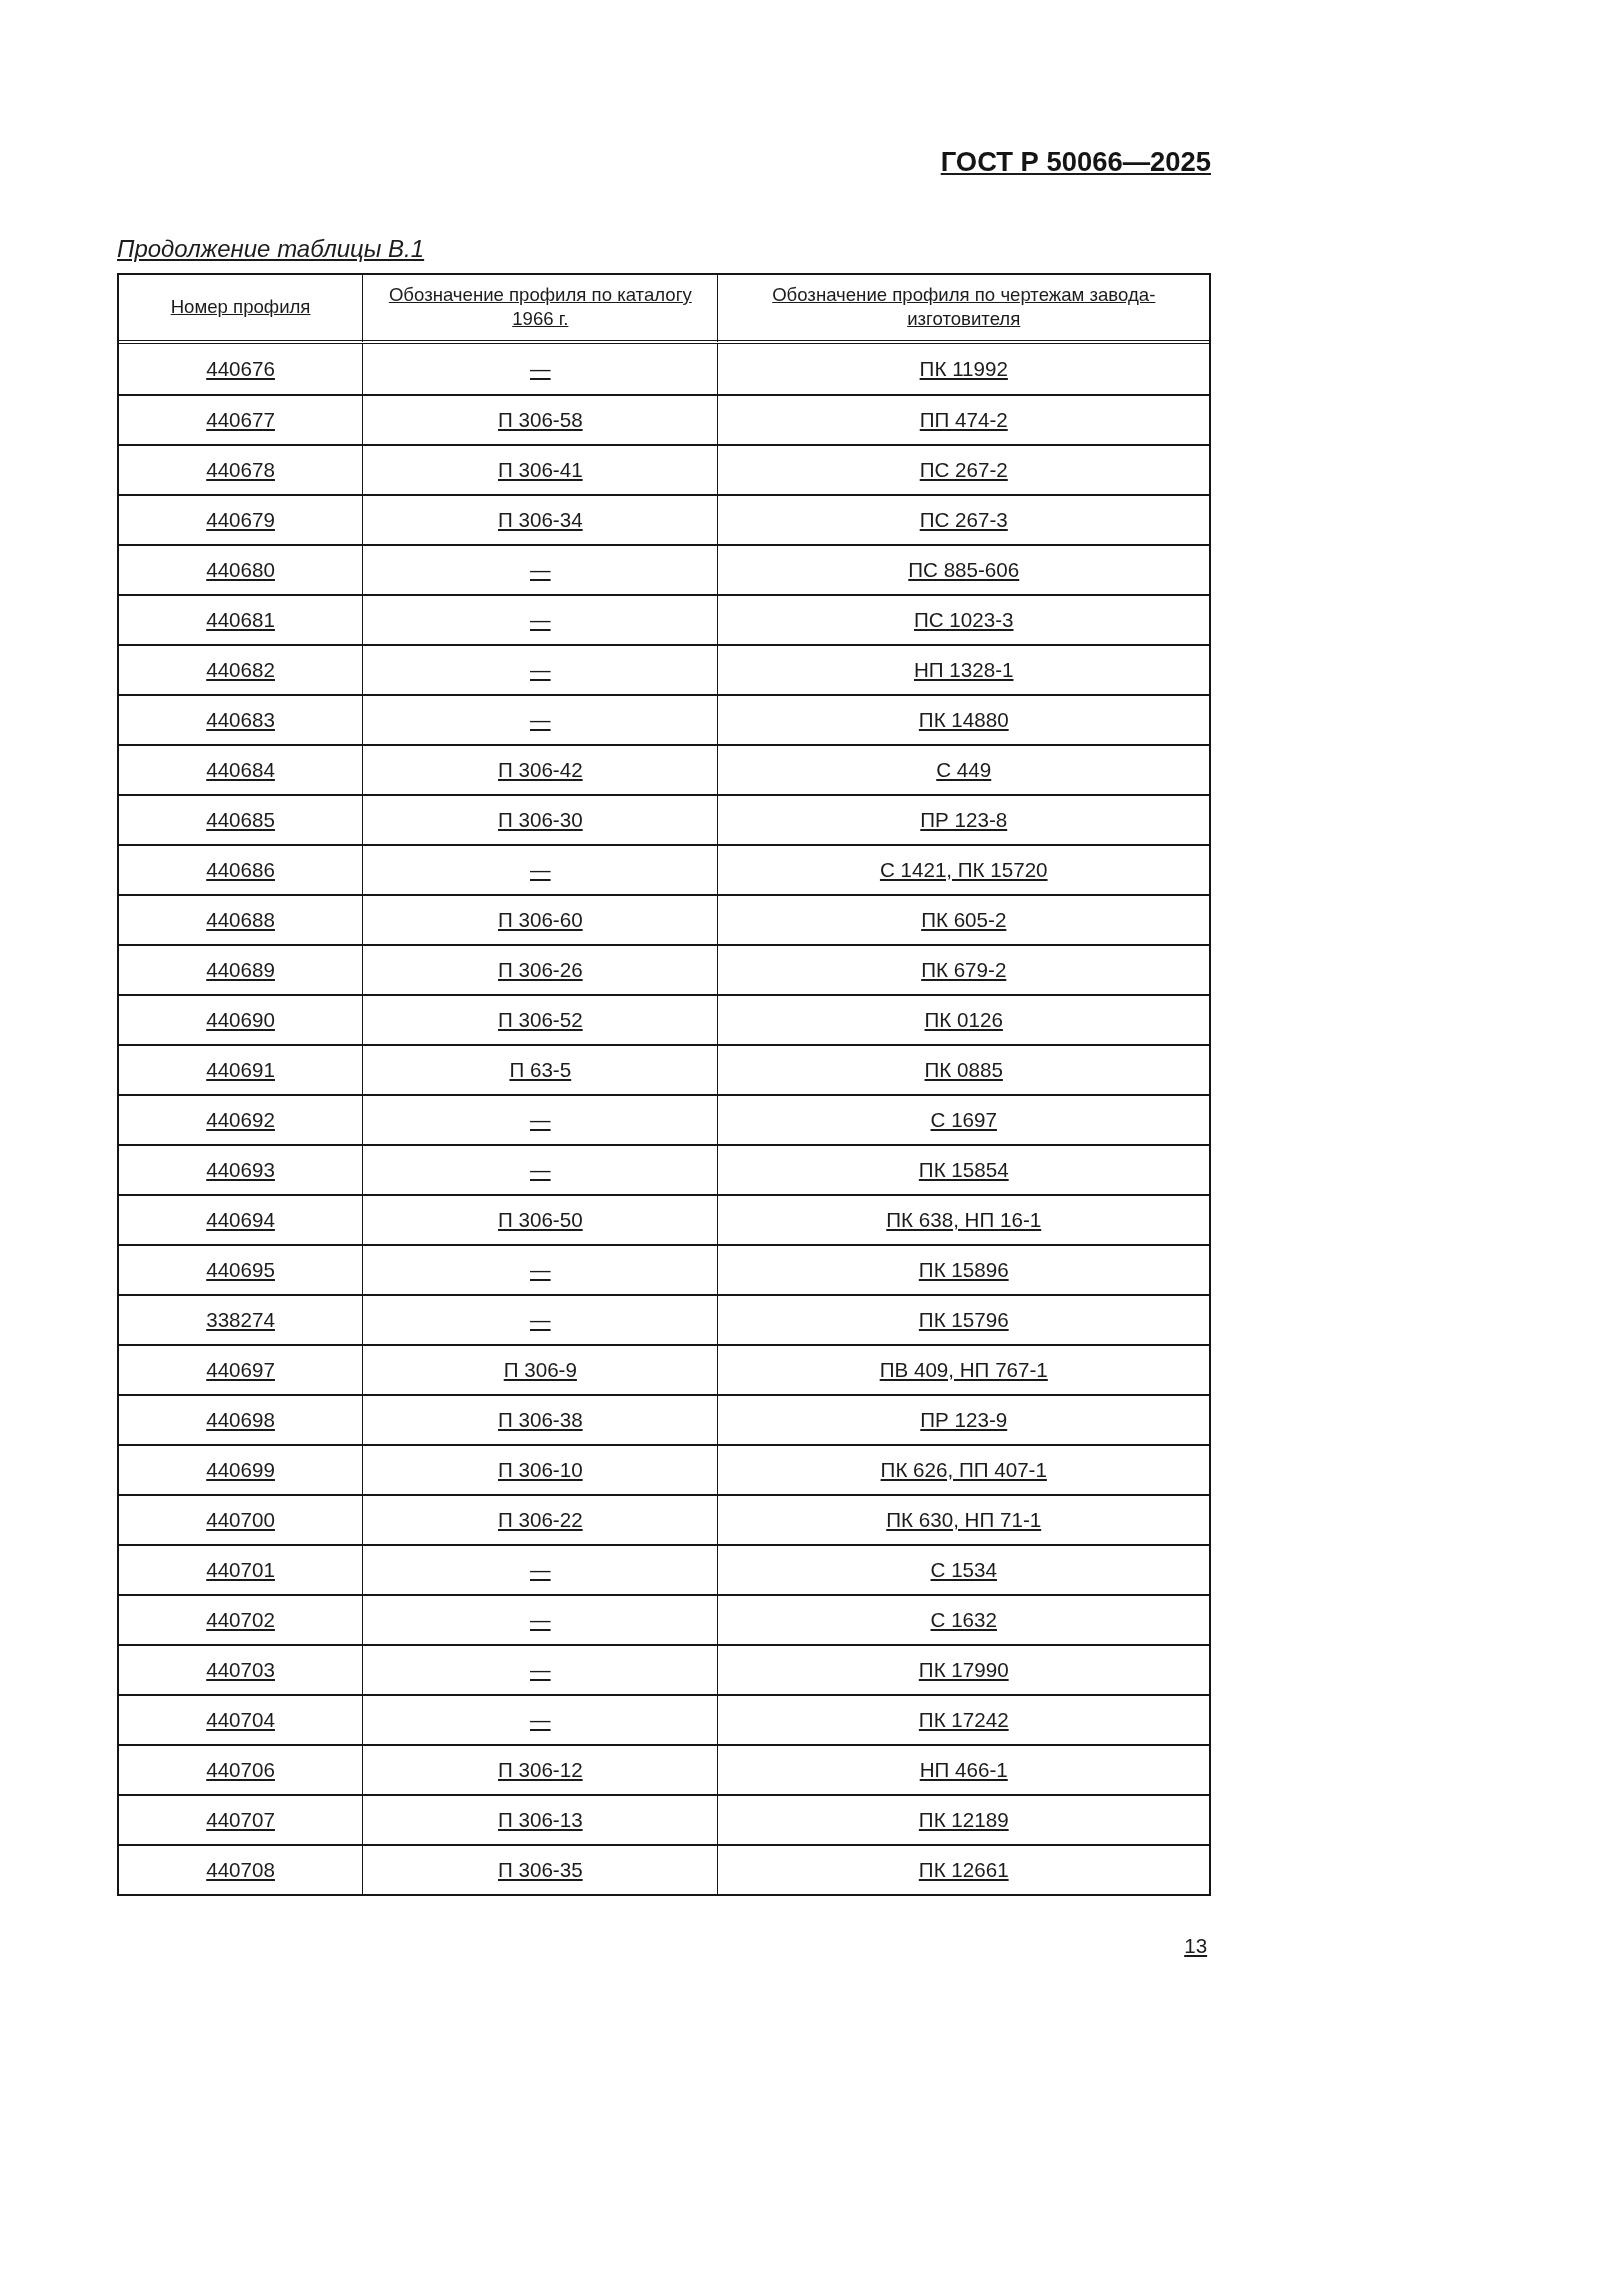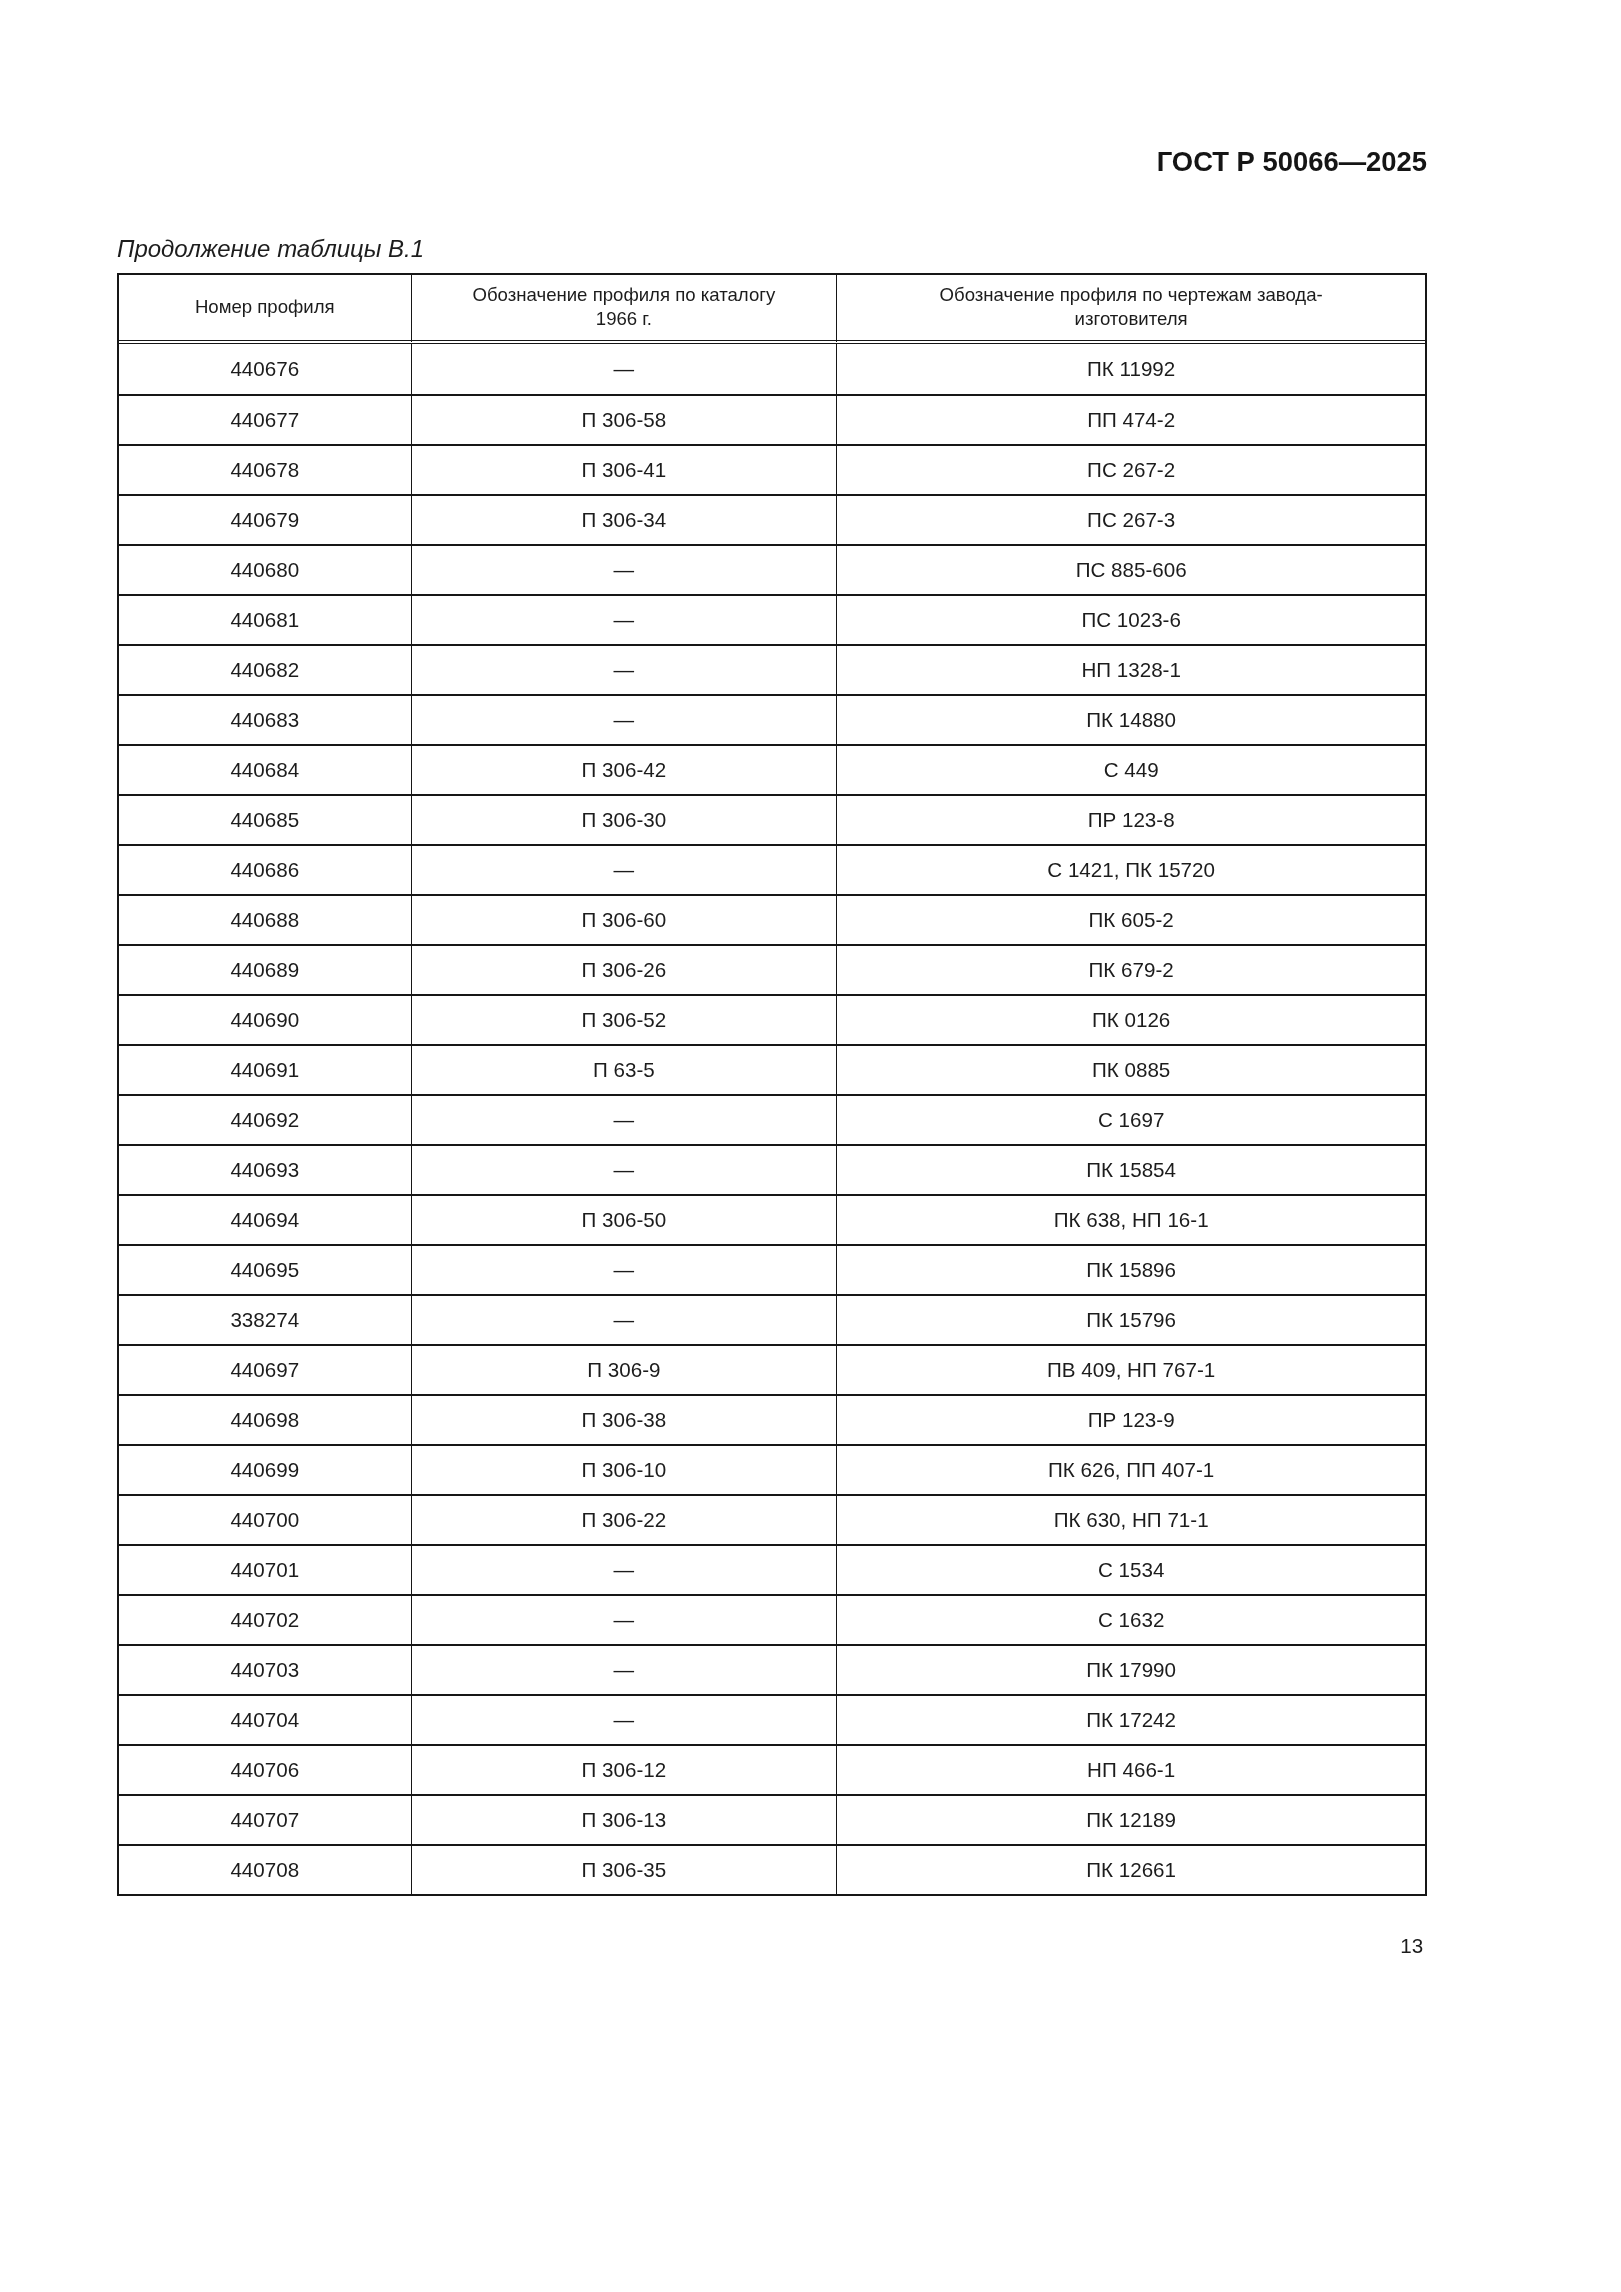--- a/index.html
+++ b/index.html
@@ -13,21 +13,22 @@
     margin: 0 auto;
     background: #ffffff;
     color: #1a1a1a;
     overflow: hidden;
   }
 
   .content {
     position: absolute;
     left: 117px;
     top: 149px;
-    width: 1310px;
+    width: 1094px;
+    text-decoration: underline;
   }
 
   .doc-header {
     text-align: right;
     font-size: 27.4px;
     font-weight: bold;
     letter-spacing: 0px;
     color: #151515;
     line-height: 25.5px;
   }
@@ -139,21 +140,21 @@
             <td>ПС 267-3</td>
           </tr>
           <tr>
             <td>440680</td>
             <td>—</td>
             <td>ПС 885-606</td>
           </tr>
           <tr>
             <td>440681</td>
             <td>—</td>
-            <td>ПС 1023-6</td>
+            <td>ПС 1023-3</td>
           </tr>
           <tr>
             <td>440682</td>
             <td>—</td>
             <td>НП 1328-1</td>
           </tr>
           <tr>
             <td>440683</td>
             <td>—</td>
             <td>ПК 14880</td>

